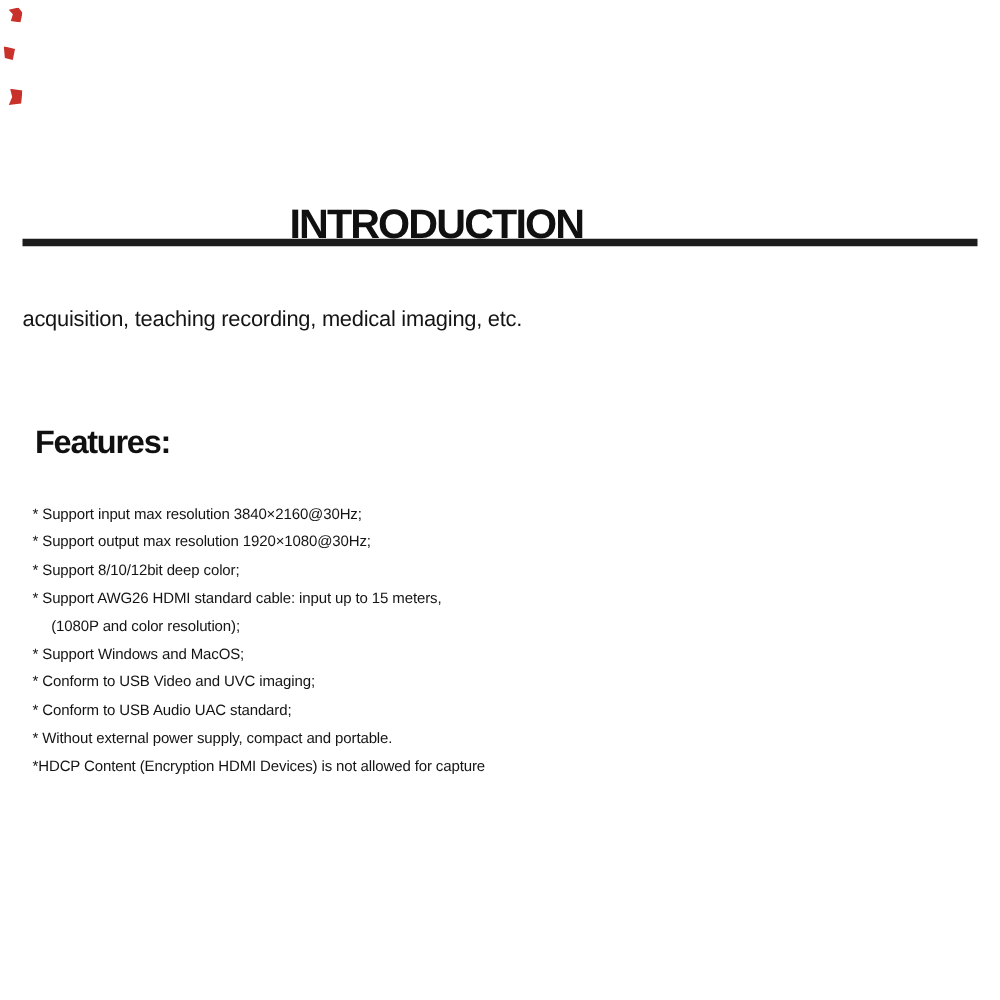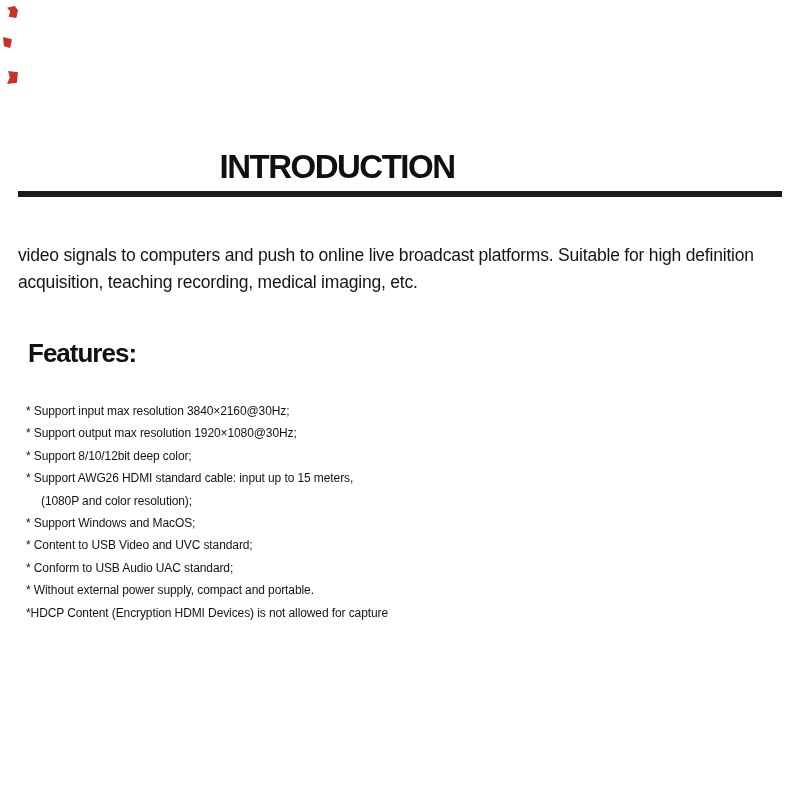--- a/index.html
+++ b/index.html
@@ -22,21 +22,21 @@
   .wm-3 { left: 7px;  top: 71px; width: 11px; height: 13px;
           clip-path: polygon(10% 0, 100% 10%, 90% 90%, 0 100%, 25% 50%); }
 
   .title {
     position: absolute;
     top: 148px;
     left: 0;
     width: 696px;
     box-sizing: border-box;
     padding-right: 22px;           
-    margin: 0;
+    margin: 12px;
     text-align: center;
     font-size: 33px;
     line-height: 38px;
     font-weight: bold;
     letter-spacing: -1.5px;
     color: #101010;
   }
 
   .divider {
     position: absolute;
@@ -107,32 +107,31 @@
   <span class="wm wm-1" style="background: rgb(201, 50, 43);"></span>
   <span class="wm wm-2" style="background: rgb(201, 50, 43);"></span>
   <span class="wm wm-3" style="background: rgb(201, 50, 43);"></span>
 
   <h1 class="title">INTRODUCTION</h1>
 
   <div class="divider"></div>
 
 
   <div class="intro-rest">
-    <div>video signals to computers and push to online live broadcast platforms. Suitable for high definition</div>
     <div>acquisition, teaching recording, medical imaging, etc.</div>
   </div>
 
   <h2 class="features-heading">Features:</h2>
 
   <div class="features-list">
     <div class="feature-item">* Support input max resolution 3840×2160@30Hz;</div>
     <div class="feature-item">* Support output max resolution 1920×1080@30Hz;</div>
     <div class="feature-item">* Support 8/10/12bit deep color;</div>
     <div class="feature-item">* Support AWG26 HDMI standard cable: input up to 15 meters,</div>
     <div class="feature-item indent">(1080P and color resolution);</div>
     <div class="feature-item">* Support Windows and MacOS;</div>
-    <div class="feature-item">* Content to USB Video and UVC standard;</div>
+    <div class="feature-item">* Conform to USB Video and UVC imaging;</div>
     <div class="feature-item">* Conform to USB Audio UAC standard;</div>
     <div class="feature-item">* Without external power supply, compact and portable.</div>
     <div class="feature-item">*HDCP Content (Encryption HDMI Devices) is not allowed for capture</div>
   </div>
 
 </div>
 
 </body></html>

